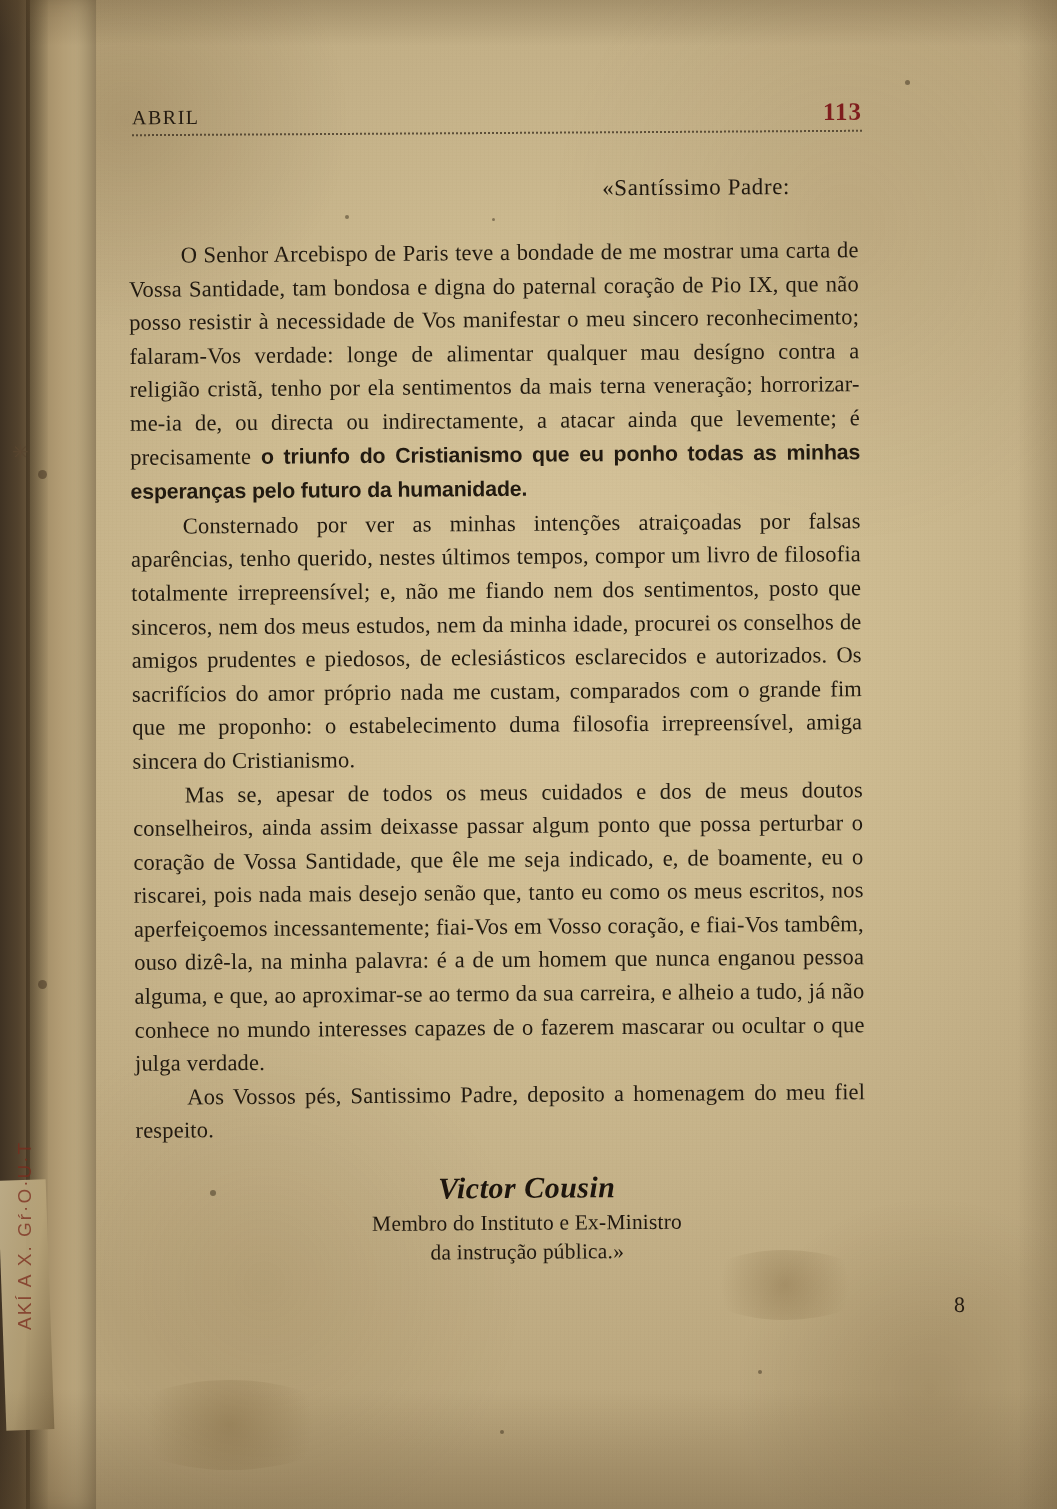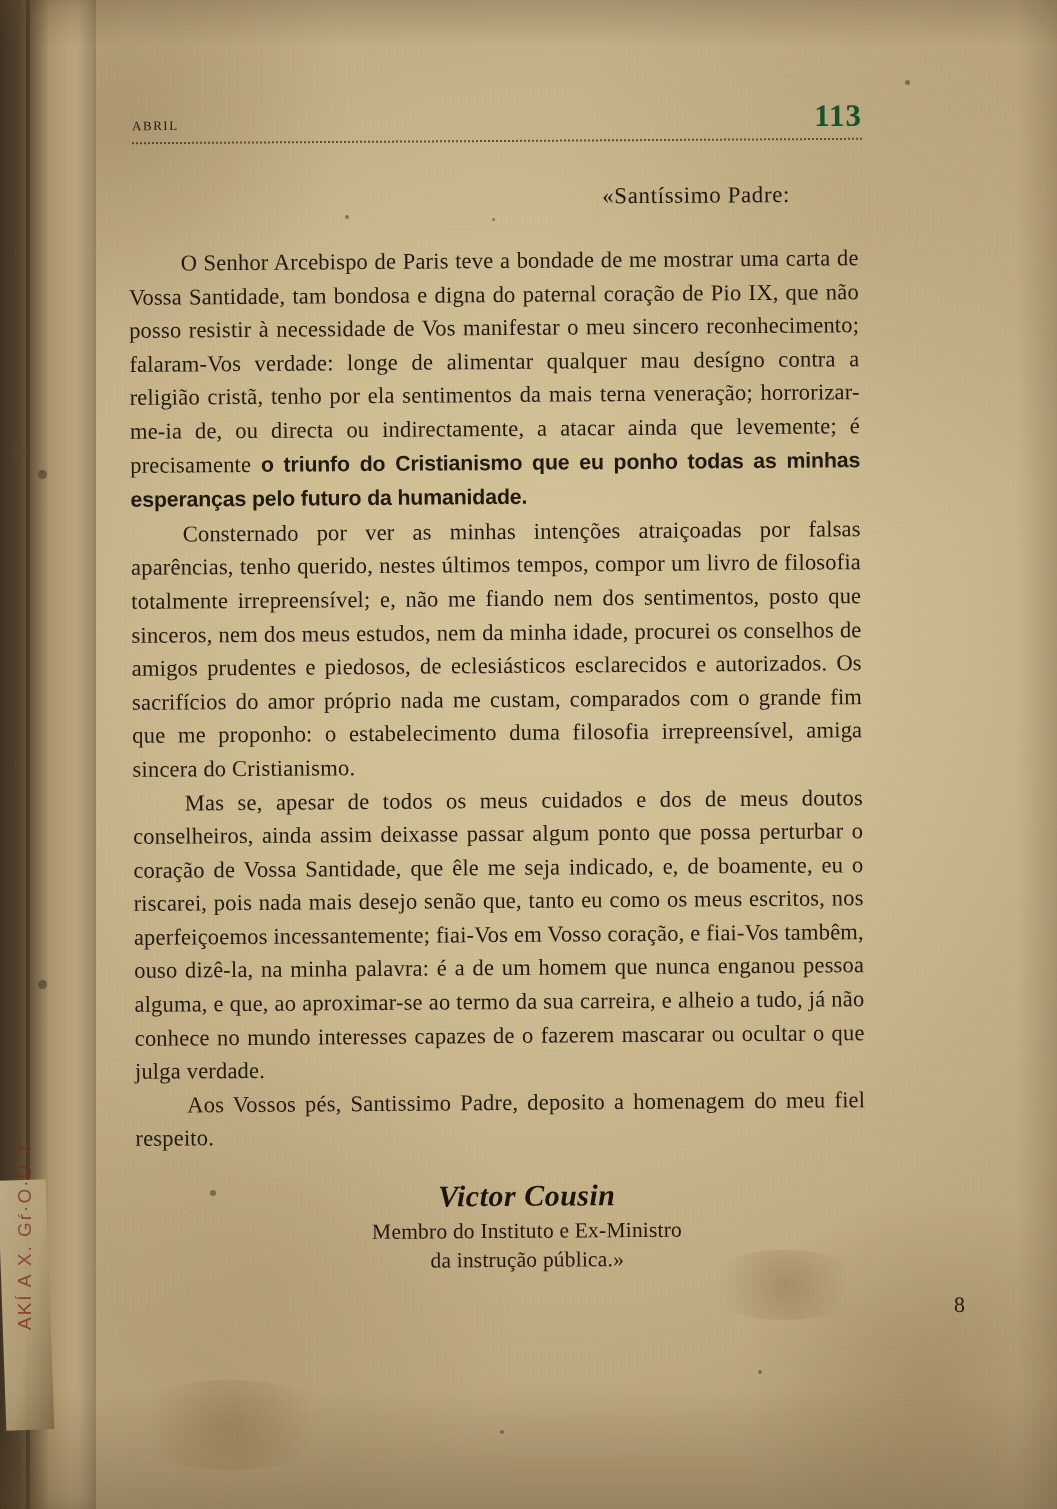--- a/index.html
+++ b/index.html
@@ -137,29 +137,29 @@
   }
 
   .header-row {
     display: flex;
     align-items: baseline;
     justify-content: space-between;
     transform: rotate(-0.35deg);
   }
   .running-head {
     font-family: "Liberation Serif", serif;
-    font-size: 13px;
+    font-size: 20px;
     letter-spacing: 1.5px;
     color: #241b11;
   }
   .folio {
     font-family: "Liberation Serif", serif;
-    font-size: 31px;
+    font-size: 25px;
     font-weight: bold;
-    color: #14532d;
+    color: #7f1d1d;
     letter-spacing: 1px;
   }
   .rule {
     margin-top: 4px;
     height: 0;
     border-top: 2px dotted #3a2e1e;
     opacity: .75;
     transform: rotate(-0.35deg);
   }
 

